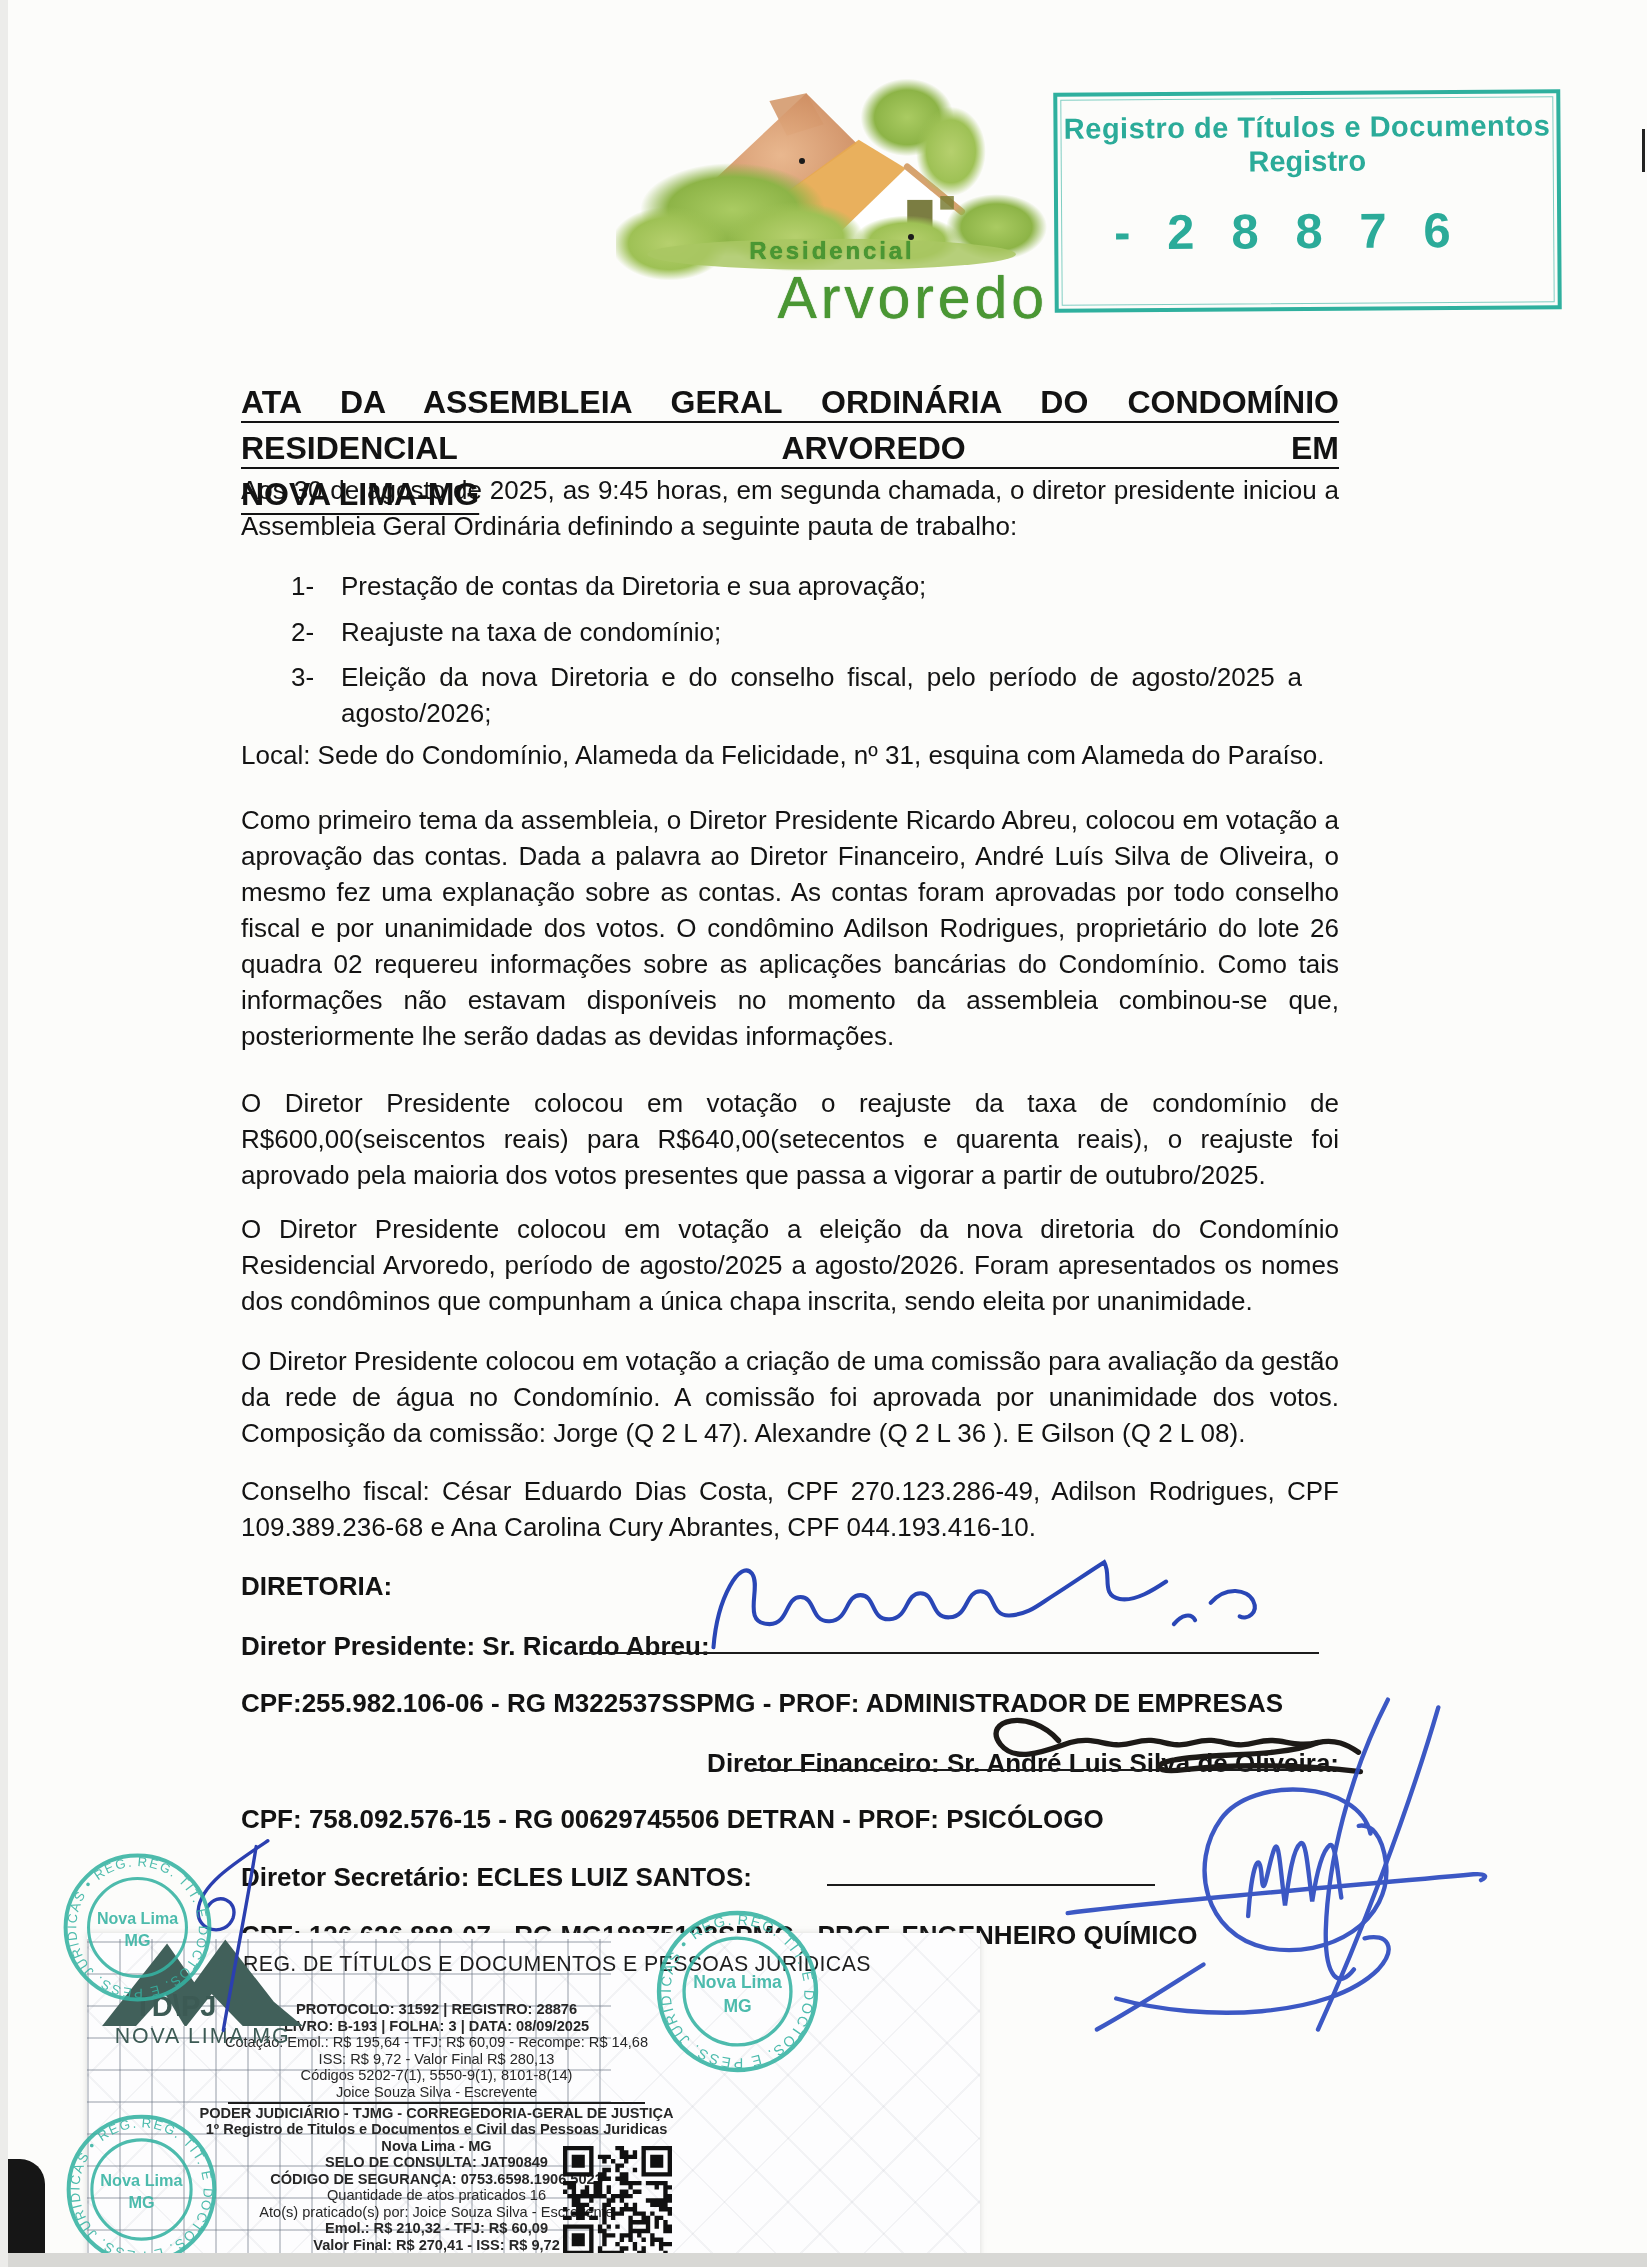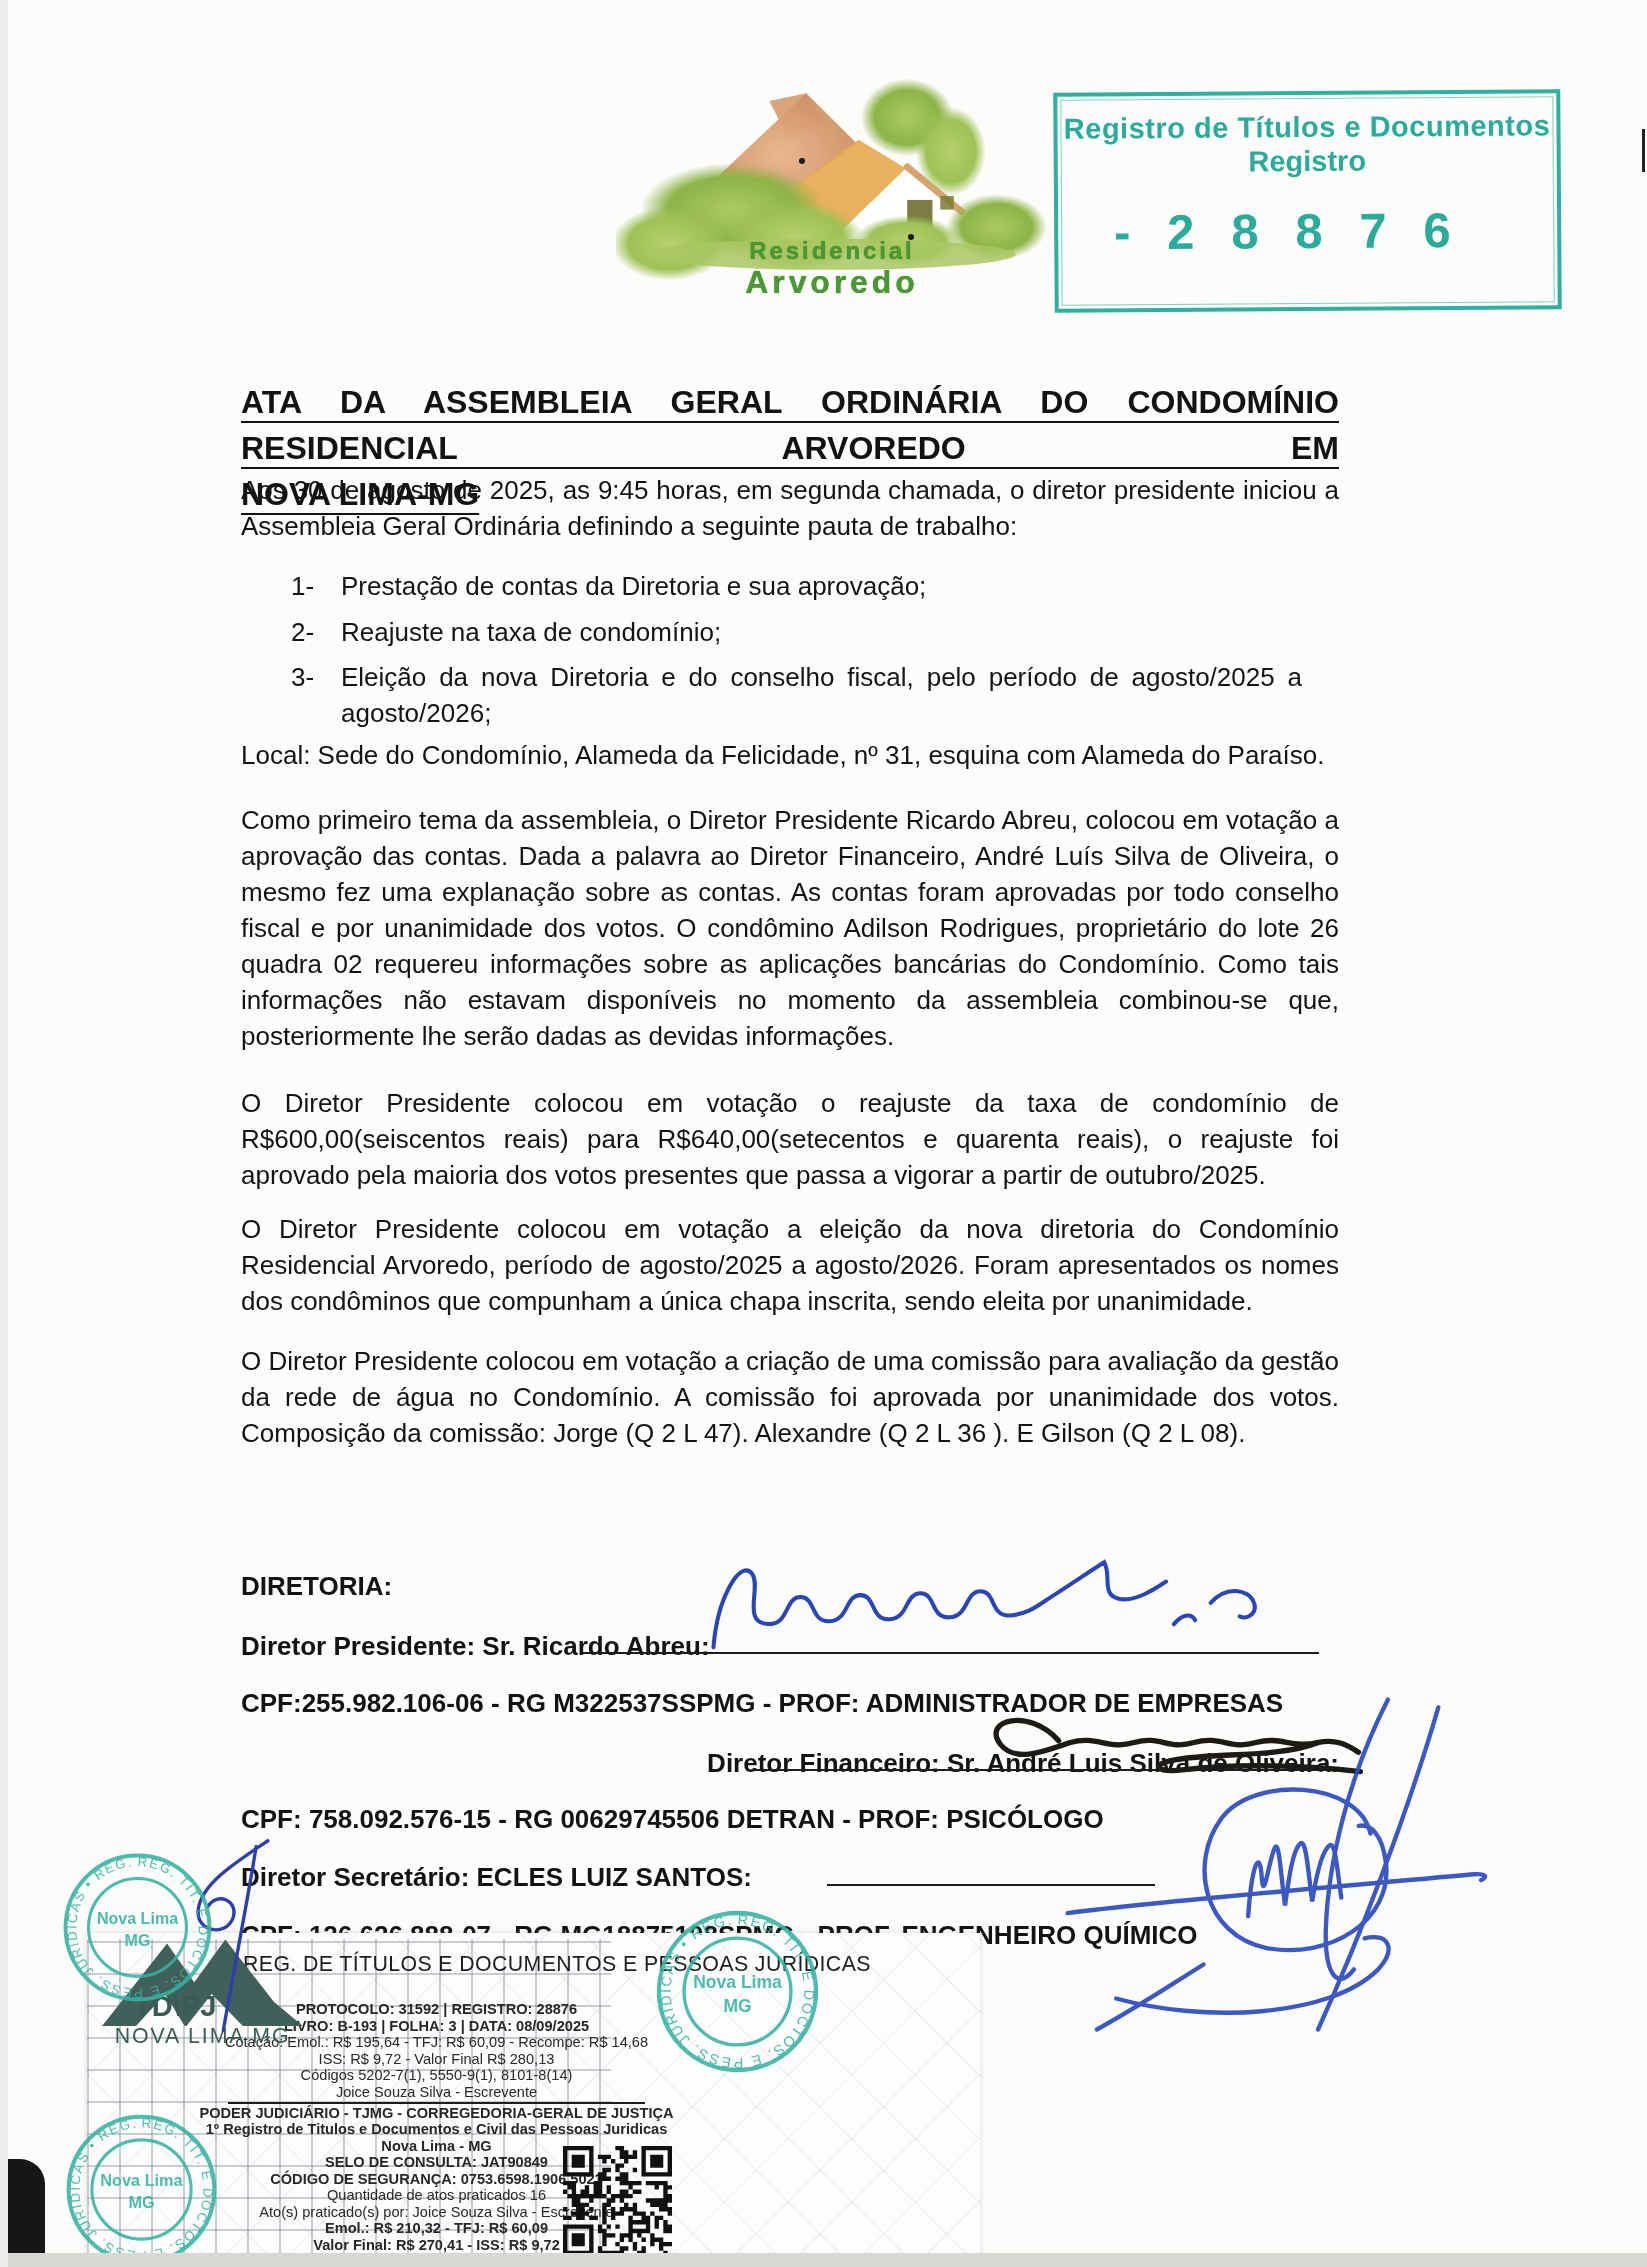--- a/index.html
+++ b/index.html
@@ -7,22 +7,22 @@
     position:relative; width:1648px; height:2268px;
     background:#fcfcfa; overflow:hidden;
     font-family:"Liberation Sans","DejaVu Sans",sans-serif;
     color:#141414;
   }
   
   .logo-box{position:absolute;left:616px;top:64px;width:432px;height:233px;}
   .logo-text1{position:absolute;left:0;top:173px;width:100%;text-align:center;
     font-weight:700;font-size:24px;letter-spacing:2.9px;color:#4a9733;
     text-shadow:0 0 1px #2f7a1e;}
-  .logo-text2{position:absolute;left:0;top:200px;width:100%;text-align:center;
-    font-weight:700;font-size:32px;letter-spacing:3.9px;color:#4a9733;
+  .logo-text2{position:absolute;left:0;top:200px;width:100%;text-align:right;
+    font-weight:400;font-size:59px;letter-spacing:3.9px;color:#4a9733;
     text-shadow:0 0 1px #2f7a1e;}
   
   .green-stamp{position:absolute;left:1054px;top:91px;width:499px;height:212px;
     border:4.9px solid #2fb09e;transform:rotate(-.4deg);color:#2bab99;}
   .green-stamp .inner{position:absolute;inset:2.9px;border:1.9px solid #2fb09e99;}
   .gs-l1{margin-top:15.5px;text-align:center;font-size:29px;font-weight:700;letter-spacing:0.5px;}
   .gs-l2{text-align:center;font-size:29px;font-weight:700;margin-top:1.9px;}
   .gs-num{text-align:center;font-size:49px;font-weight:700;letter-spacing:11.6px;
     margin-top:25px;padding-right:39px;}
   
@@ -148,20 +148,21 @@
       <span class="itxt">Eleição da nova Diretoria e do conselho fiscal, pelo período de agosto/2025 a agosto/2026;</span>
     </div>
   </div>
 
   <div class="doctext" style="top:737px;text-align:left">Local: Sede do Condomínio,  Alameda da Felicidade, nº 31, esquina com Alameda do Paraíso.</div>
 
   <div class="doctext" style="top:802px">Como primeiro tema da assembleia, o Diretor Presidente Ricardo Abreu, colocou em votação a aprovação das contas. Dada a palavra ao Diretor Financeiro, André Luís Silva de Oliveira, o mesmo fez uma explanação sobre as contas.  As contas foram aprovadas por todo conselho fiscal e por unanimidade dos votos. O condômino Adilson Rodrigues, proprietário do lote 26 quadra 02 requereu informações sobre as aplicações bancárias do Condomínio. Como tais informações não estavam disponíveis no momento da assembleia combinou-se que, posteriormente lhe serão dadas as devidas informações.</div>
   <div class="doctext" style="top:1085px">O Diretor Presidente colocou em votação o reajuste da taxa de condomínio de R$600,00(seiscentos reais) para R$640,00(setecentos e quarenta reais), o reajuste foi aprovado pela maioria dos votos presentes que passa a vigorar a partir de outubro/2025.</div>
   <div class="doctext" style="top:1211px">O Diretor Presidente colocou em votação a eleição da nova diretoria do Condomínio Residencial Arvoredo, período de agosto/2025 a agosto/2026. Foram apresentados os nomes dos condôminos que compunham a única chapa inscrita, sendo eleita por unanimidade.</div>
   <div class="doctext" style="top:1343px">O Diretor Presidente colocou em votação a criação de uma comissão para avaliação da gestão da rede de água no Condomínio. A comissão foi aprovada por unanimidade dos votos. Composição da comissão: Jorge (Q 2 L 47). Alexandre (Q 2 L 36 ). E Gilson (Q 2 L 08).</div>
+  <div class="doctext" style="top:1473px">Conselho fiscal: César Eduardo Dias Costa, CPF 270.123.286-49, Adilson Rodrigues, CPF 109.389.236-68 e Ana Carolina Cury Abrantes, CPF 044.193.416-10.</div>
 
   <div class="doctext bold-line" style="top:1568px;text-align:left">DIRETORIA:</div>
 
   <div class="doctext bold-line" style="top:1628px;text-align:left">Diretor Presidente: Sr. Ricardo Abreu:</div>
   <div class="sigline" style="left:582px;top:1652px;width:737px"></div>
   <svg style="position:absolute;left:697px;top:1539px" width="621" height="118" viewBox="0 0 640 122">
     <g fill="none" stroke="#2946b6" stroke-width="4.2" stroke-linecap="round">
       <path d="M16,112 C20,60 44,20 56,36 C66,50 44,88 74,88 C94,88 90,60 106,60 C122,60 116,86 136,85 C156,84 152,58 168,58 C184,58 178,84 198,83 C218,82 214,56 230,56 C246,56 240,82 260,81 C280,80 276,54 292,54 C308,54 302,80 322,79 C342,78 352,68 368,58 C384,48 404,34 420,24 C428,38 416,58 436,62 C452,65 472,52 484,44"></path>
       <path d="M492,88 C500,78 510,76 514,84"></path>
       <path d="M530,66 C546,48 568,52 574,64 C580,76 568,84 560,80"></path>

